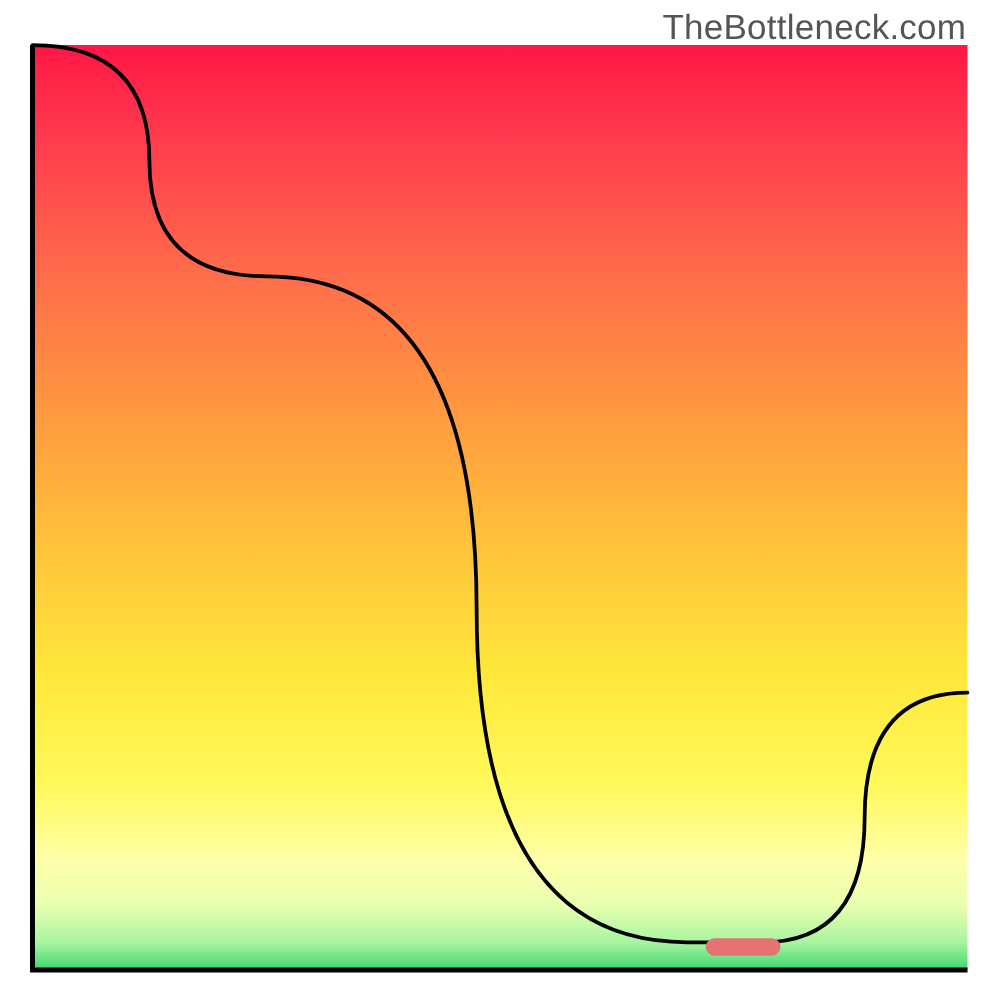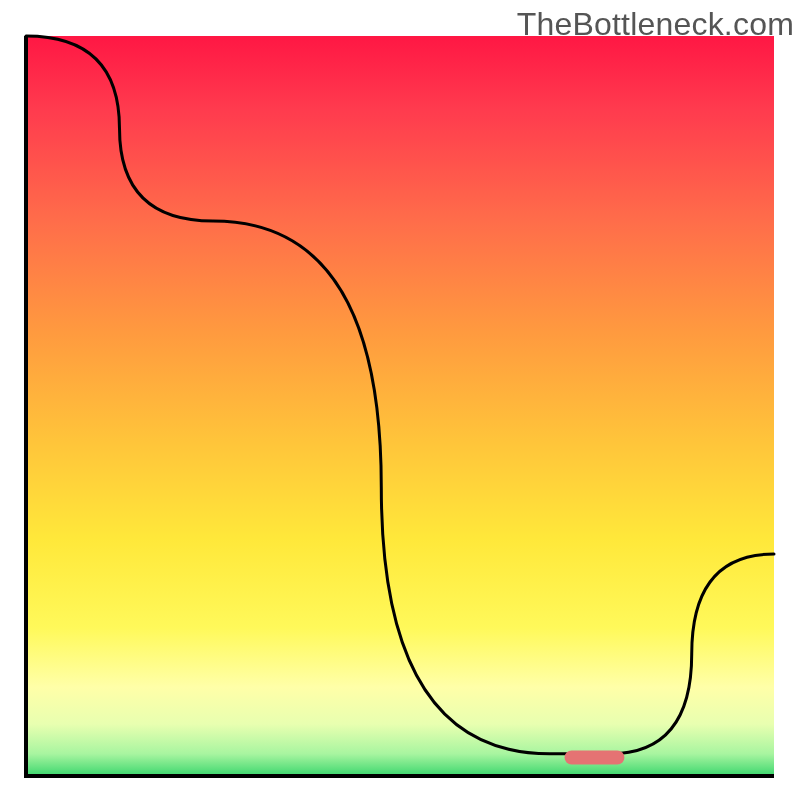--- a/index.html
+++ b/index.html
@@ -12,22 +12,22 @@
     overflow: hidden;
   }
   .chart-container {
     position: relative;
     width: 800px;
     height: 800px;
   }
   .watermark {
     position: absolute;
     top: 6px;
-    right: 6px;
-    font-size: 32px;
+    right: 27px;
+    font-size: 28px;
     font-weight: 500;
     color: #555555;
     letter-spacing: 0.2px;
   }
   svg {
     display: block;
   }
 </style>
 </head>
 <body>

